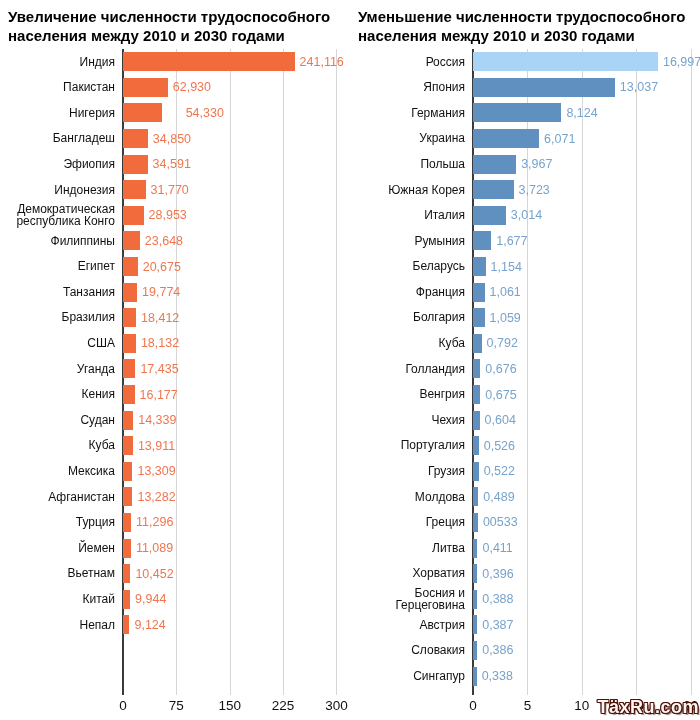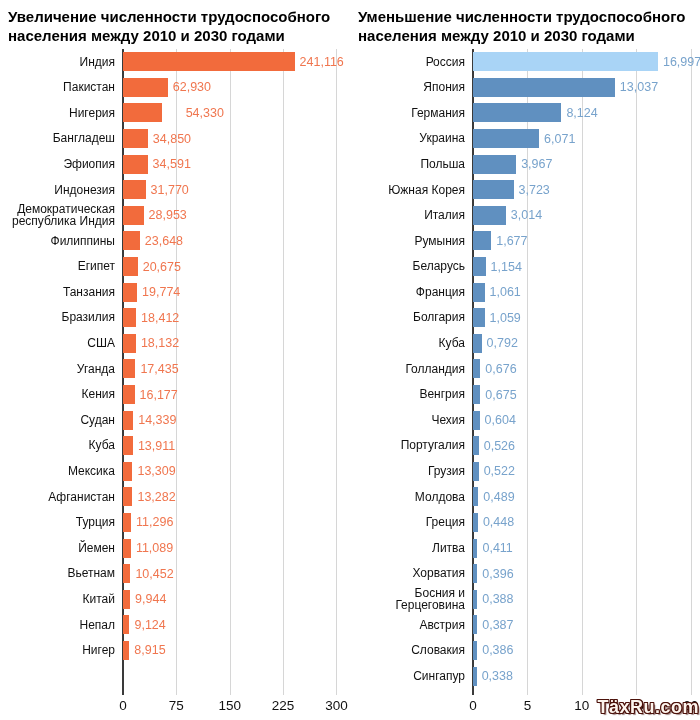--- a/index.html
+++ b/index.html
@@ -84,21 +84,21 @@
             </div>
           </div>
           <div class="row">
             <div class="row-label">Индонезия</div>
             <div class="row-track">
               <div class="bar" style="width: 10.1827%; background: rgb(242, 107, 60);"></div>
               <span class="bar-value" style="color: rgb(240, 118, 79);">31,770</span>
             </div>
           </div>
           <div class="row">
-            <div class="row-label">Демократическая республика Индия</div>
+            <div class="row-label">Демократическая республика Конго</div>
             <div class="row-track">
               <div class="bar" style="width: 9.27981%; background: rgb(242, 107, 60);"></div>
               <span class="bar-value" style="color: rgb(240, 118, 79);">28,953</span>
             </div>
           </div>
           <div class="row">
             <div class="row-label">Филиппины</div>
             <div class="row-track">
               <div class="bar" style="width: 7.57949%; background: rgb(242, 107, 60);"></div>
               <span class="bar-value" style="color: rgb(240, 118, 79);">23,648</span>
@@ -200,27 +200,20 @@
             <div class="row-track">
               <div class="bar" style="width: 3.18718%; background: rgb(242, 107, 60);"></div>
               <span class="bar-value" style="color: rgb(240, 118, 79);">9,944</span>
             </div>
           </div>
           <div class="row">
             <div class="row-label">Непал</div>
             <div class="row-track">
               <div class="bar" style="width: 2.92436%; background: rgb(242, 107, 60);"></div>
               <span class="bar-value" style="color: rgb(240, 118, 79);">9,124</span>
-            </div>
-          </div>
-          <div class="row">
-            <div class="row-label">Нигер</div>
-            <div class="row-track">
-              <div class="bar" style="width: 2.85737%; background: rgb(242, 107, 60);"></div>
-              <span class="bar-value" style="color: rgb(240, 118, 79);">8,915</span>
             </div>
           </div>
         </div>
       <div class="xaxis">
           <div class="tick-label" style="left: 0%;">0</div>
           <div class="tick-label" style="left: 24.0385%;">75</div>
           <div class="tick-label" style="left: 48.0769%;">150</div>
           <div class="tick-label" style="left: 72.1154%;">225</div>
           <div class="tick-label" style="left: 96.1538%;">300</div>
         </div>
@@ -362,21 +355,21 @@
             <div class="row-label">Молдова</div>
             <div class="row-track">
               <div class="bar" style="width: 2.39706%; background: rgb(96, 144, 192);"></div>
               <span class="bar-value" style="color: rgb(120, 163, 204);">0,489</span>
             </div>
           </div>
           <div class="row">
             <div class="row-label">Греция</div>
             <div class="row-track">
               <div class="bar" style="width: 2.19608%; background: rgb(96, 144, 192);"></div>
-              <span class="bar-value" style="color: rgb(120, 163, 204);">0,448</span>
+              <span class="bar-value" style="color: rgb(120, 163, 204);">00533</span>
             </div>
           </div>
           <div class="row">
             <div class="row-label">Литва</div>
             <div class="row-track">
               <div class="bar" style="width: 2.01471%; background: rgb(96, 144, 192);"></div>
               <span class="bar-value" style="color: rgb(120, 163, 204);">0,411</span>
             </div>
           </div>
           <div class="row">

